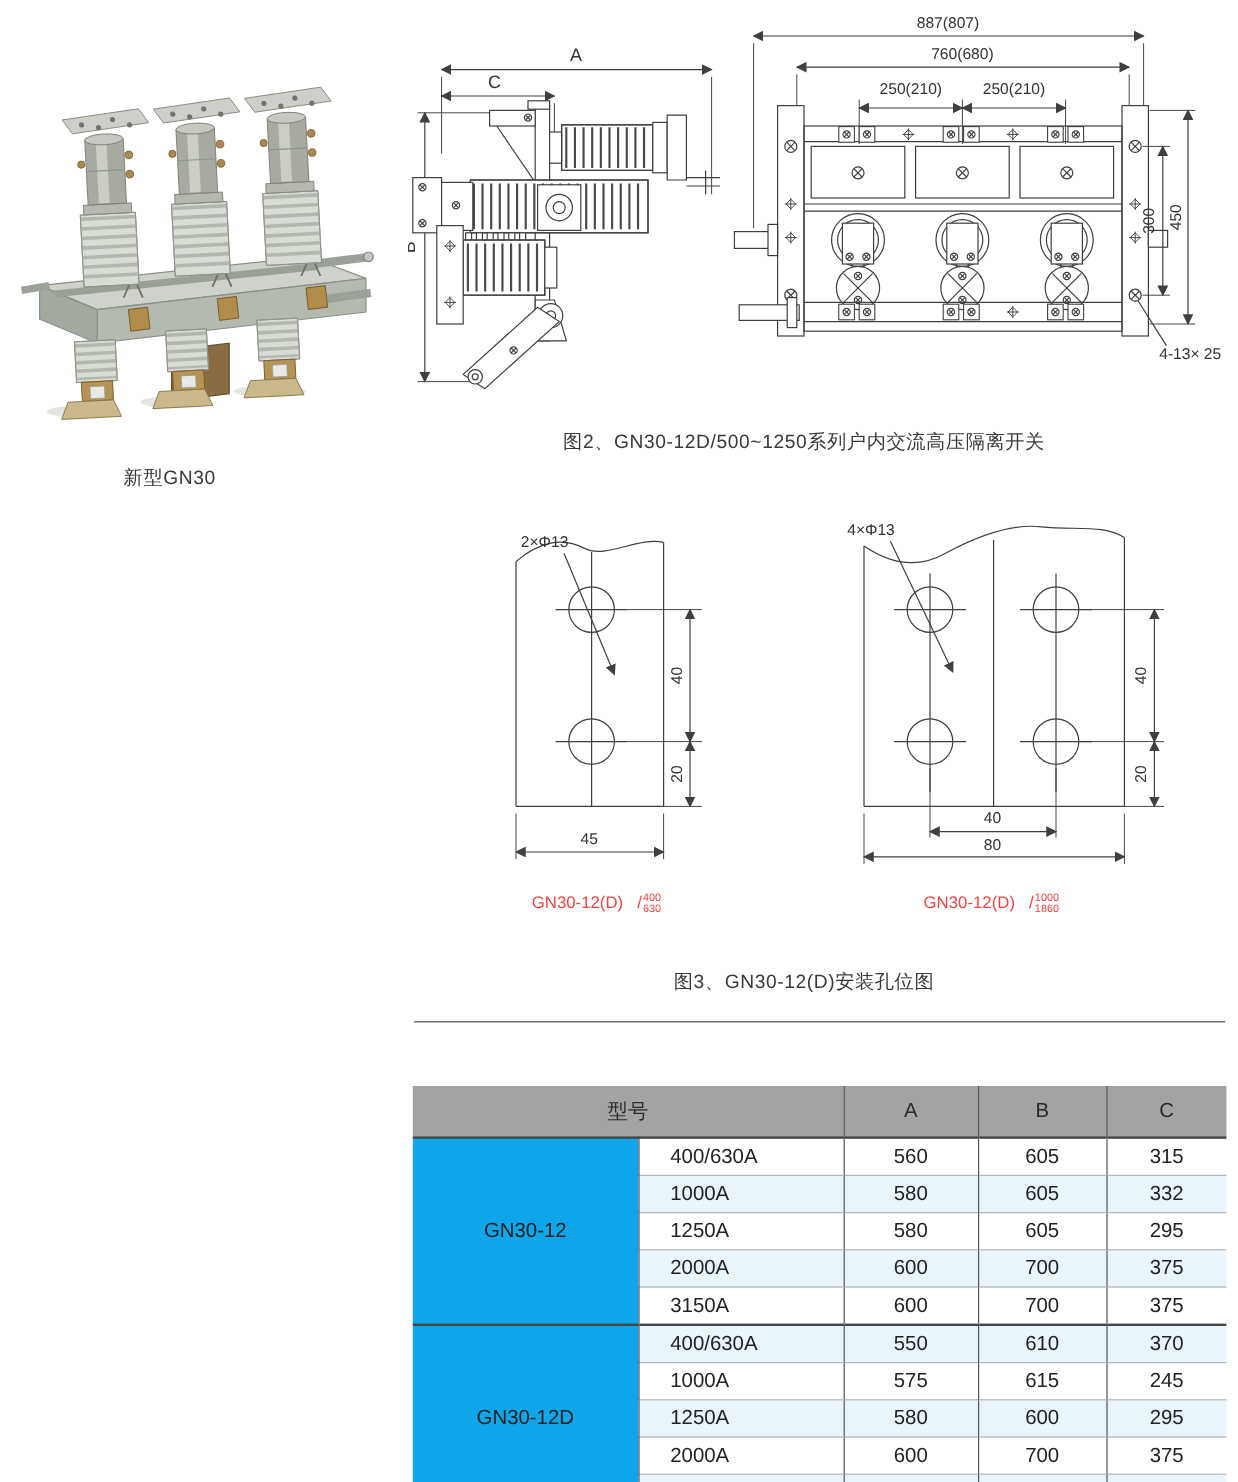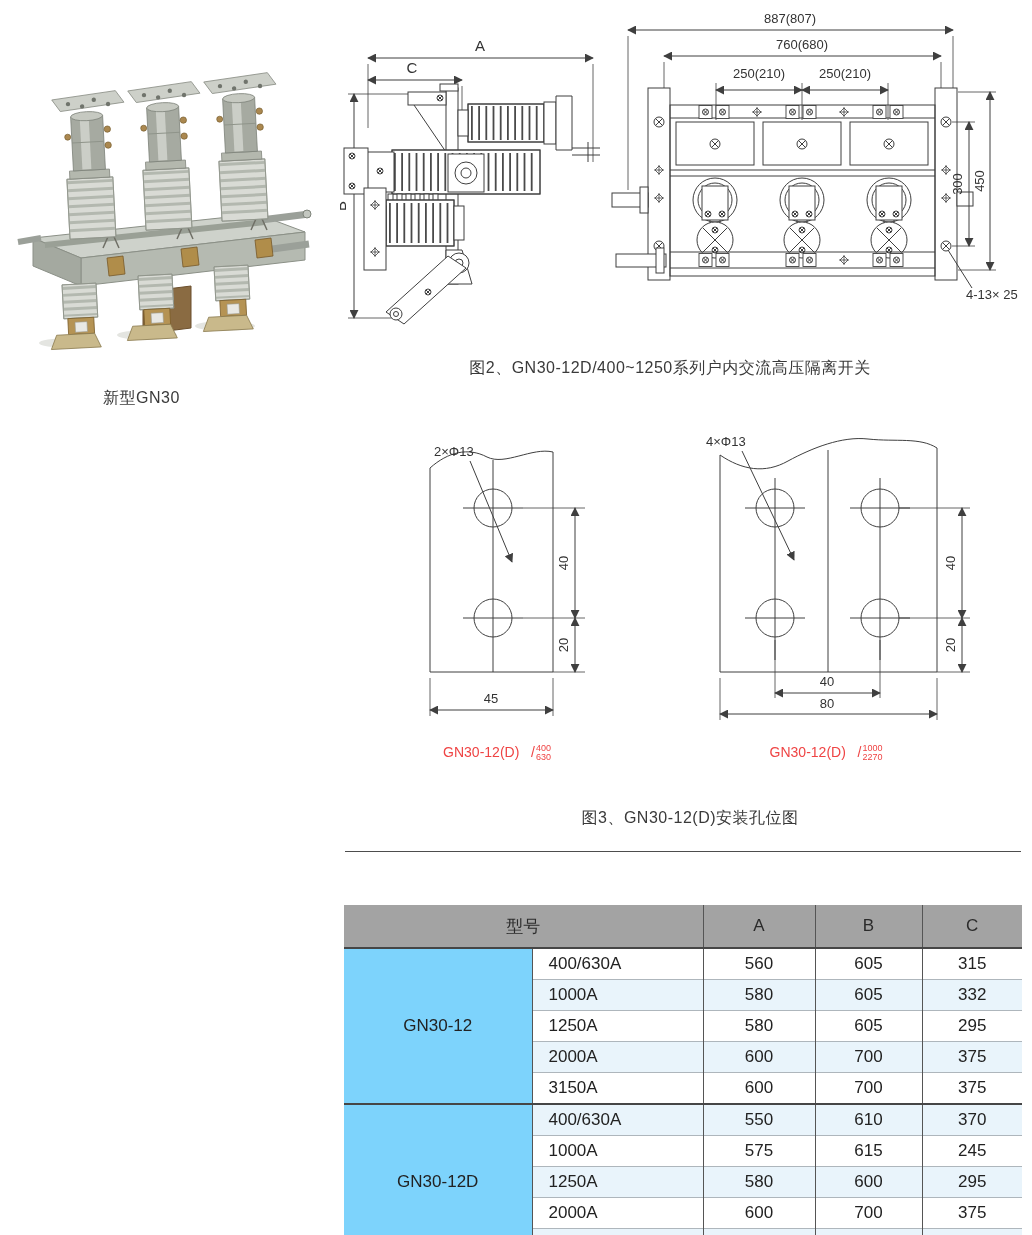--- a/index.html
+++ b/index.html
@@ -33,22 +33,22 @@
   }
   .spec-table thead th{
     background:#a3a3a3;height:40px;font-weight:400;font-size:17px;color:#2b2b2b;
     border-bottom:2px solid #464646;
   }
   .vd{border-left:1px solid #555;}
   .spec-table tbody td{height:28px;border-top:1px solid #aeb6bc;}
   .spec-table tbody tr:first-child td{border-top:none;}
   .spec-table tbody tr:nth-child(even){background:#e9f4fb;}
   .spec-table tbody tr.gstart td{border-top:2px solid #464646;}
-  td.group{background:#7dd3fc;border-right:1px solid #555;text-align:center;}
-  td.rating{padding-left:16px;text-align:left;}
+  td.group{background:#0ea5e9;border-right:1px solid #555;text-align:center;}
+  td.rating{padding-left:26px;text-align:left;}
   td.num{text-align:center;}
 </style>
 </head>
 <body>
 
 <svg class="abs" style="left:15px;top:42px;" width="298" height="310" viewBox="0 0 298 310" aria-label="GN30 switch photo">
 
   <g>
     <polygon points="18,196 242,172 290,190 66,216" fill="#ced2cb" stroke="#8b9087" stroke-width="1"></polygon>
     <polygon points="66,216 290,190 290,218 66,244" fill="#b5bab1" stroke="#8b9087" stroke-width="1"></polygon>
@@ -378,21 +378,21 @@
     <line class="ext" x1="958" y1="92" x2="996" y2="92"></line>
     <line class="ext" x1="958" y1="270" x2="996" y2="270"></line>
     <line class="ln" x1="990" y1="92" x2="990" y2="270" marker-start="url(#ar)" marker-end="url(#ar)"></line>
     <text class="dtxt" transform="rotate(-90 984 181)" x="984" y="181" text-anchor="middle">450</text>
 
     <line class="ln" x1="948" y1="250" x2="972" y2="288"></line>
     <text class="dtxt" x="966" y="299" text-anchor="start">4-13× 25</text>
   </g>
 </svg>
 
-<div class="abs caption caption-center" style="left:340px;top:358px;width:660px;">图2、GN30-12D/400~1250系列户内交流高压隔离开关</div>
+<div class="abs caption caption-center" style="left:340px;top:358px;width:660px;">图2、GN30-12D/500~1250系列户内交流高压隔离开关</div>
 
 <svg class="abs" style="left:340px;top:420px;" width="692" height="320" viewBox="340 420 692 320">
   <defs>
     <marker id="ar2" viewBox="0 0 10 10" refX="9" refY="5" markerWidth="9" markerHeight="9" orient="auto-start-reverse">
       <path d="M0,0 L10,5 L0,10 z" fill="#3f3f3f"></path>
     </marker>
   </defs>
 
   <g>
     <path class="ln" d="M430,468 C448,452 468,447 487,457 C505,466 532,447 553,452"></path>
@@ -460,24 +460,24 @@
     <text class="dtxt" x="827" y="708" text-anchor="middle">80</text>
   </g>
 </svg>
 
 <div class="abs fig3cap" style="left:397px;top:744px;width:200px;text-align:center;">
   <span>GN30-12(D)</span>&nbsp;&nbsp;
   <span>/</span><span class="frac"><span>400</span><span>630</span></span>
 </div>
 <div class="abs fig3cap" style="left:726px;top:744px;width:200px;text-align:center;">
   <span>GN30-12(D)</span>&nbsp;&nbsp;
-  <span>/</span><span class="frac"><span>1000</span><span>2270</span></span>
+  <span>/</span><span class="frac"><span>1000</span><span>1860</span></span>
 </div>
 
-<div class="abs caption caption-center" style="left:360px;top:808px;width:660px;">图3、GN30-12(D)安装孔位图</div>
+<div class="abs caption caption-center" style="left:340px;top:808px;width:660px;">图3、GN30-12(D)安装孔位图</div>
 
 <div class="abs rule" style="left:345px;top:851px;width:676px;"></div>
 
 <table class="spec-table abs" style="left:344px;top:905px;">
   <colgroup>
     <col style="width:188px">
       <col style="width:171px">
     <col style="width:112px">
       <col style="width:107px">
       <col style="width:100px">

